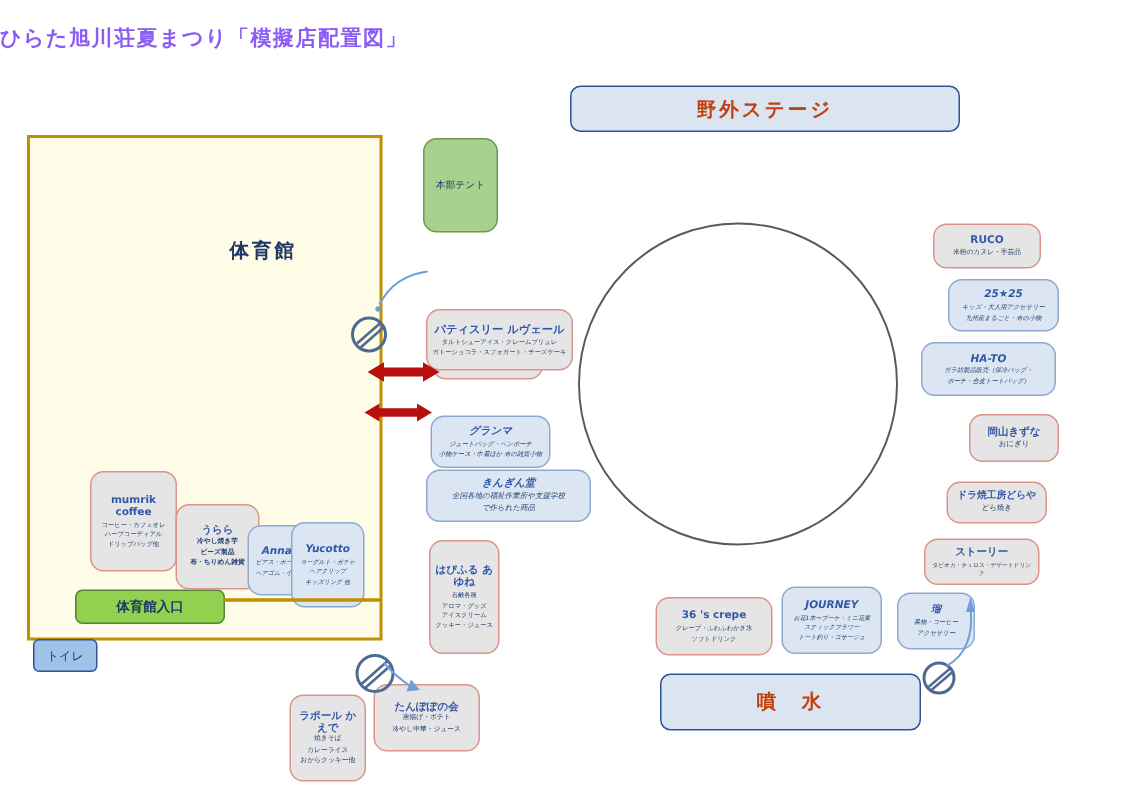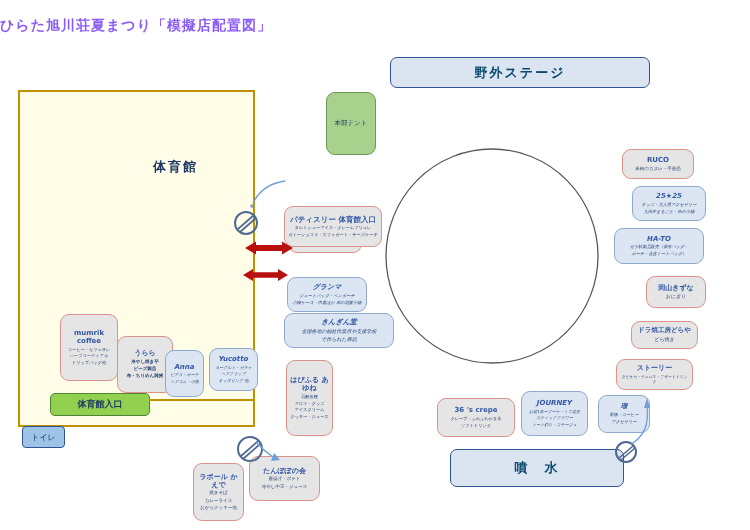--- a/index.html
+++ b/index.html
@@ -16,21 +16,21 @@
     position:absolute;left:18px;top:90px;width:237px;height:337px;
     background:#fffde8;border:2.4px solid #bf9000;box-sizing:border-box;
   }
   .gym-label{
     position:absolute;left:88px;top:158px;width:110px;text-align:right;
     font-size:13px;font-weight:bold;color:#1f3864;letter-spacing:2px;
   }
   .bigbox{
     position:absolute;background:#dbe5f2;border:1.8px solid #2f5496;border-radius:7px;
     display:flex;align-items:center;justify-content:center;box-sizing:border-box;
-    font-size:13px;font-weight:bold;color:#0c4a6e;letter-spacing:2px;z-index:2;margin-left:10px;
+    font-size:13px;font-weight:bold;color:#c2410c;letter-spacing:2px;z-index:2;
   }
   .booth{
     position:absolute;border-radius:9px;box-sizing:border-box;z-index:2;
     display:flex;flex-direction:column;align-items:center;justify-content:center;
     text-align:center;padding:2px 3px;gap:1px;line-height:1.25;
   }
   .pink{background:#e5e5e5;border:1.3px solid #dc938b;}
   .blue{background:#dce6f3;border:1.3px solid #8ea9ce;font-style:italic;}
   .green{background:#a9d18e;border:1.3px solid #6a9a51;}
   .bt{font-weight:bold;color:#3357a7;font-size:7px;line-height:1.2;}
@@ -86,32 +86,32 @@
   <g stroke="#6f9fd8" fill="none" stroke-width="1.3">
     <path d="M285,181 C270,183 259,191 253,203"></path>
     <path d="M256,442 C262,449 267,453 273,457"></path>
     <path d="M631,444 C644,437 649,423 647,406"></path>
   </g>
   <circle cx="252" cy="206" r="1.8" fill="#6f9fd8"></circle>
   <polygon fill="#6f9fd8" points="274,453 280,460 271,461"></polygon>
   <polygon fill="#6f9fd8" points="644,408 647,398 650,408"></polygon>
 </svg>
 
-<div class="booth green" style="left:282px;top:92px;width:50px;height:63px;margin-left:44px;">
+<div class="booth green" style="left:282px;top:92px;width:50px;height:63px;">
   <span class="tent-label">本部テント</span>
 </div>
 
 <div class="booth pink" style="left:288px;top:164px;width:74px;height:41px;margin-top:48px;">
   <span class="bt">ぶんや工房</span>
   <span class="bl">うどん・フランクフルト</span>
   <span class="bl">光る腕輪他</span>
 </div>
 
 <div class="booth pink" style="left:284px;top:206px;width:98px;height:41px;">
-  <span class="bt" style="font-size:7.5px;">パティスリー 体育館入口</span>
+  <span class="bt" style="font-size:7.5px;">パティスリー ルヴェール</span>
   <span class="bl" style="font-size:4.2px;">タルトシューアイス・クレームブリュレ</span>
   <span class="bl" style="font-size:4.2px;">ガトーショコラ・スフォガート・チーズケーキ</span>
 </div>
 
 <div class="booth blue" style="left:287px;top:277px;width:80px;height:35px;">
   <span class="bt">グランマ</span>
   <span class="bl" style="font-size:4.2px;">ジュートバッグ・ペンポーチ</span>
   <span class="bl" style="font-size:4.2px;">小物ケース・巾着ほか 布の雑貨小物</span>
 </div>
 
@@ -142,21 +142,21 @@
   <span class="bl" style="font-weight:bold;">ビーズ製品</span>
   <span class="bl" style="font-weight:bold;">布・ちりめん雑貨</span>
 </div>
 
 <div class="booth blue" style="left:165px;top:350px;width:39px;height:47px;">
   <span class="bt">Anna</span>
   <span class="bl" style="font-size:4px;">ピアス・ポーチ</span>
   <span class="bl" style="font-size:4px;">ヘアゴム・小物</span>
 </div>
 
-<div class="booth blue" style="left:209px;top:348px;width:49px;height:43px;">
+<div class="booth blue" style="left:194px;top:348px;width:49px;height:57px;">
   <span class="bt">Yucotto</span>
   <span class="bl" style="font-size:4px;">ヨーグルト・ガチャ</span>
   <span class="bl" style="font-size:4px;">ヘアクリップ</span>
   <span class="bl" style="font-size:4px;">キッズリング 他</span>
 </div>
 
 <div class="booth pink" style="left:249px;top:456px;width:71px;height:45px;">
   <span class="bt">たんぽぽの会</span>
   <span class="bl">唐揚げ・ポテト</span>
   <span class="bl">冷やし中華・ジュース</span>

